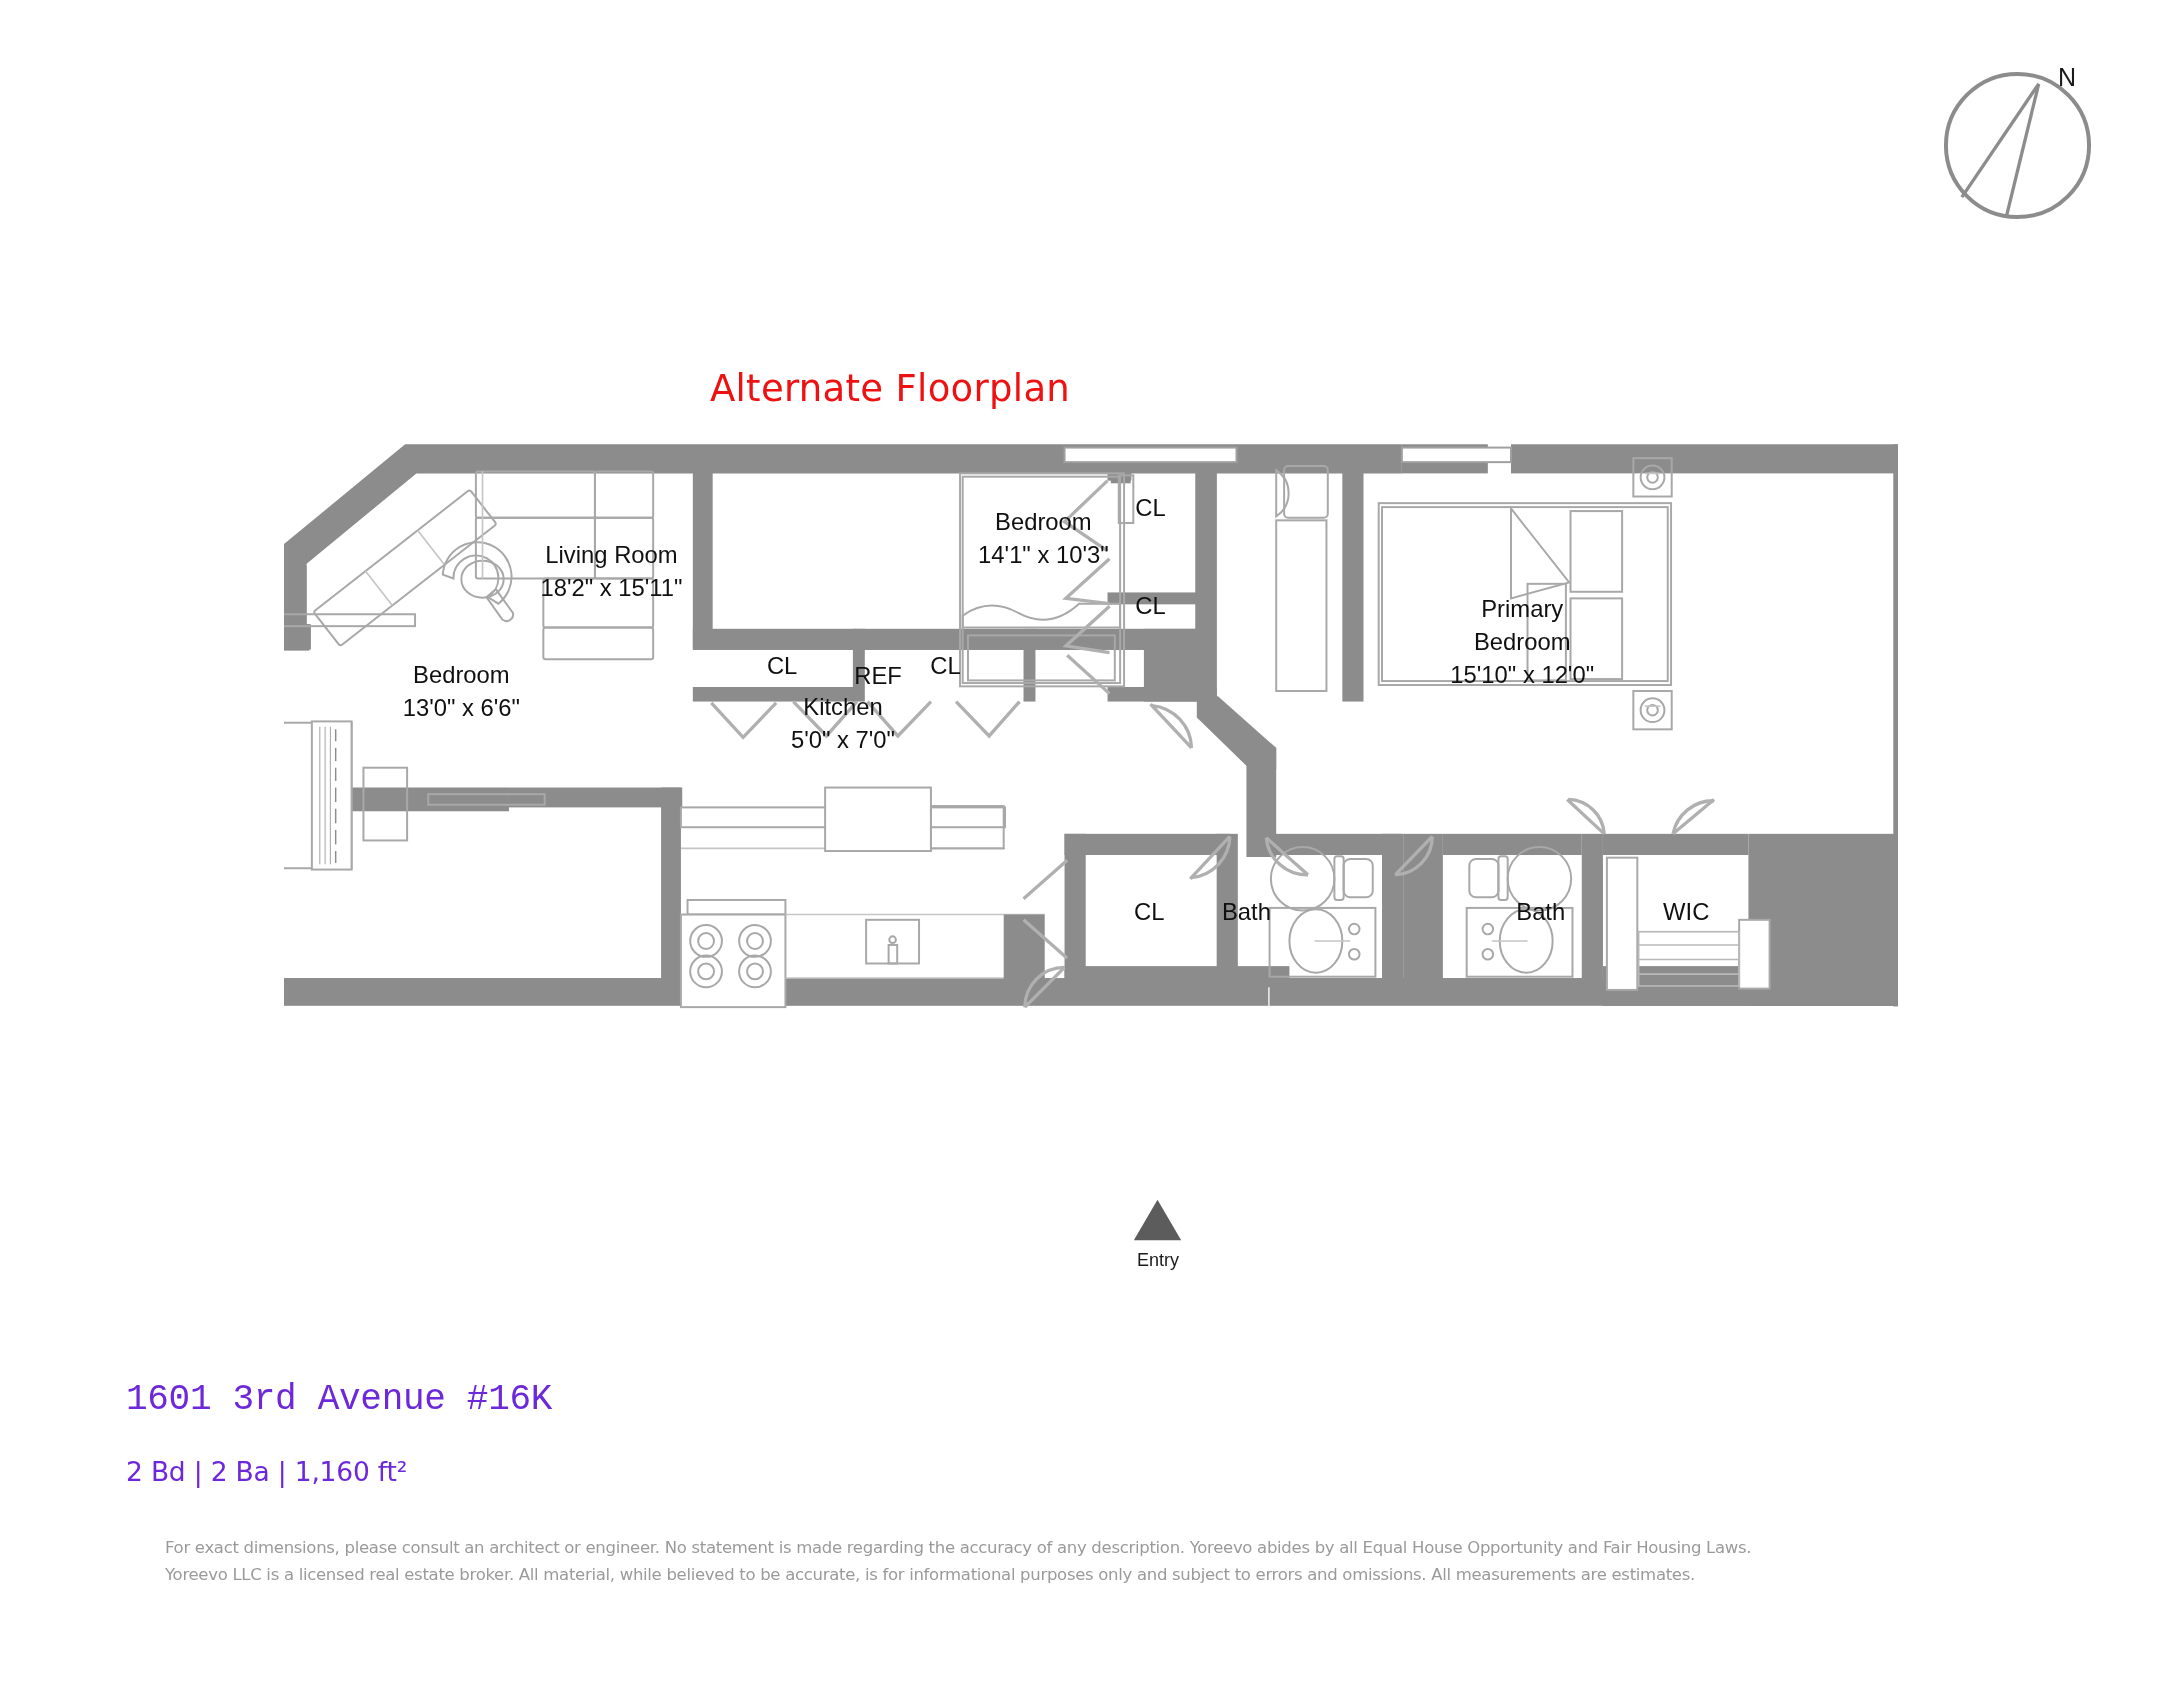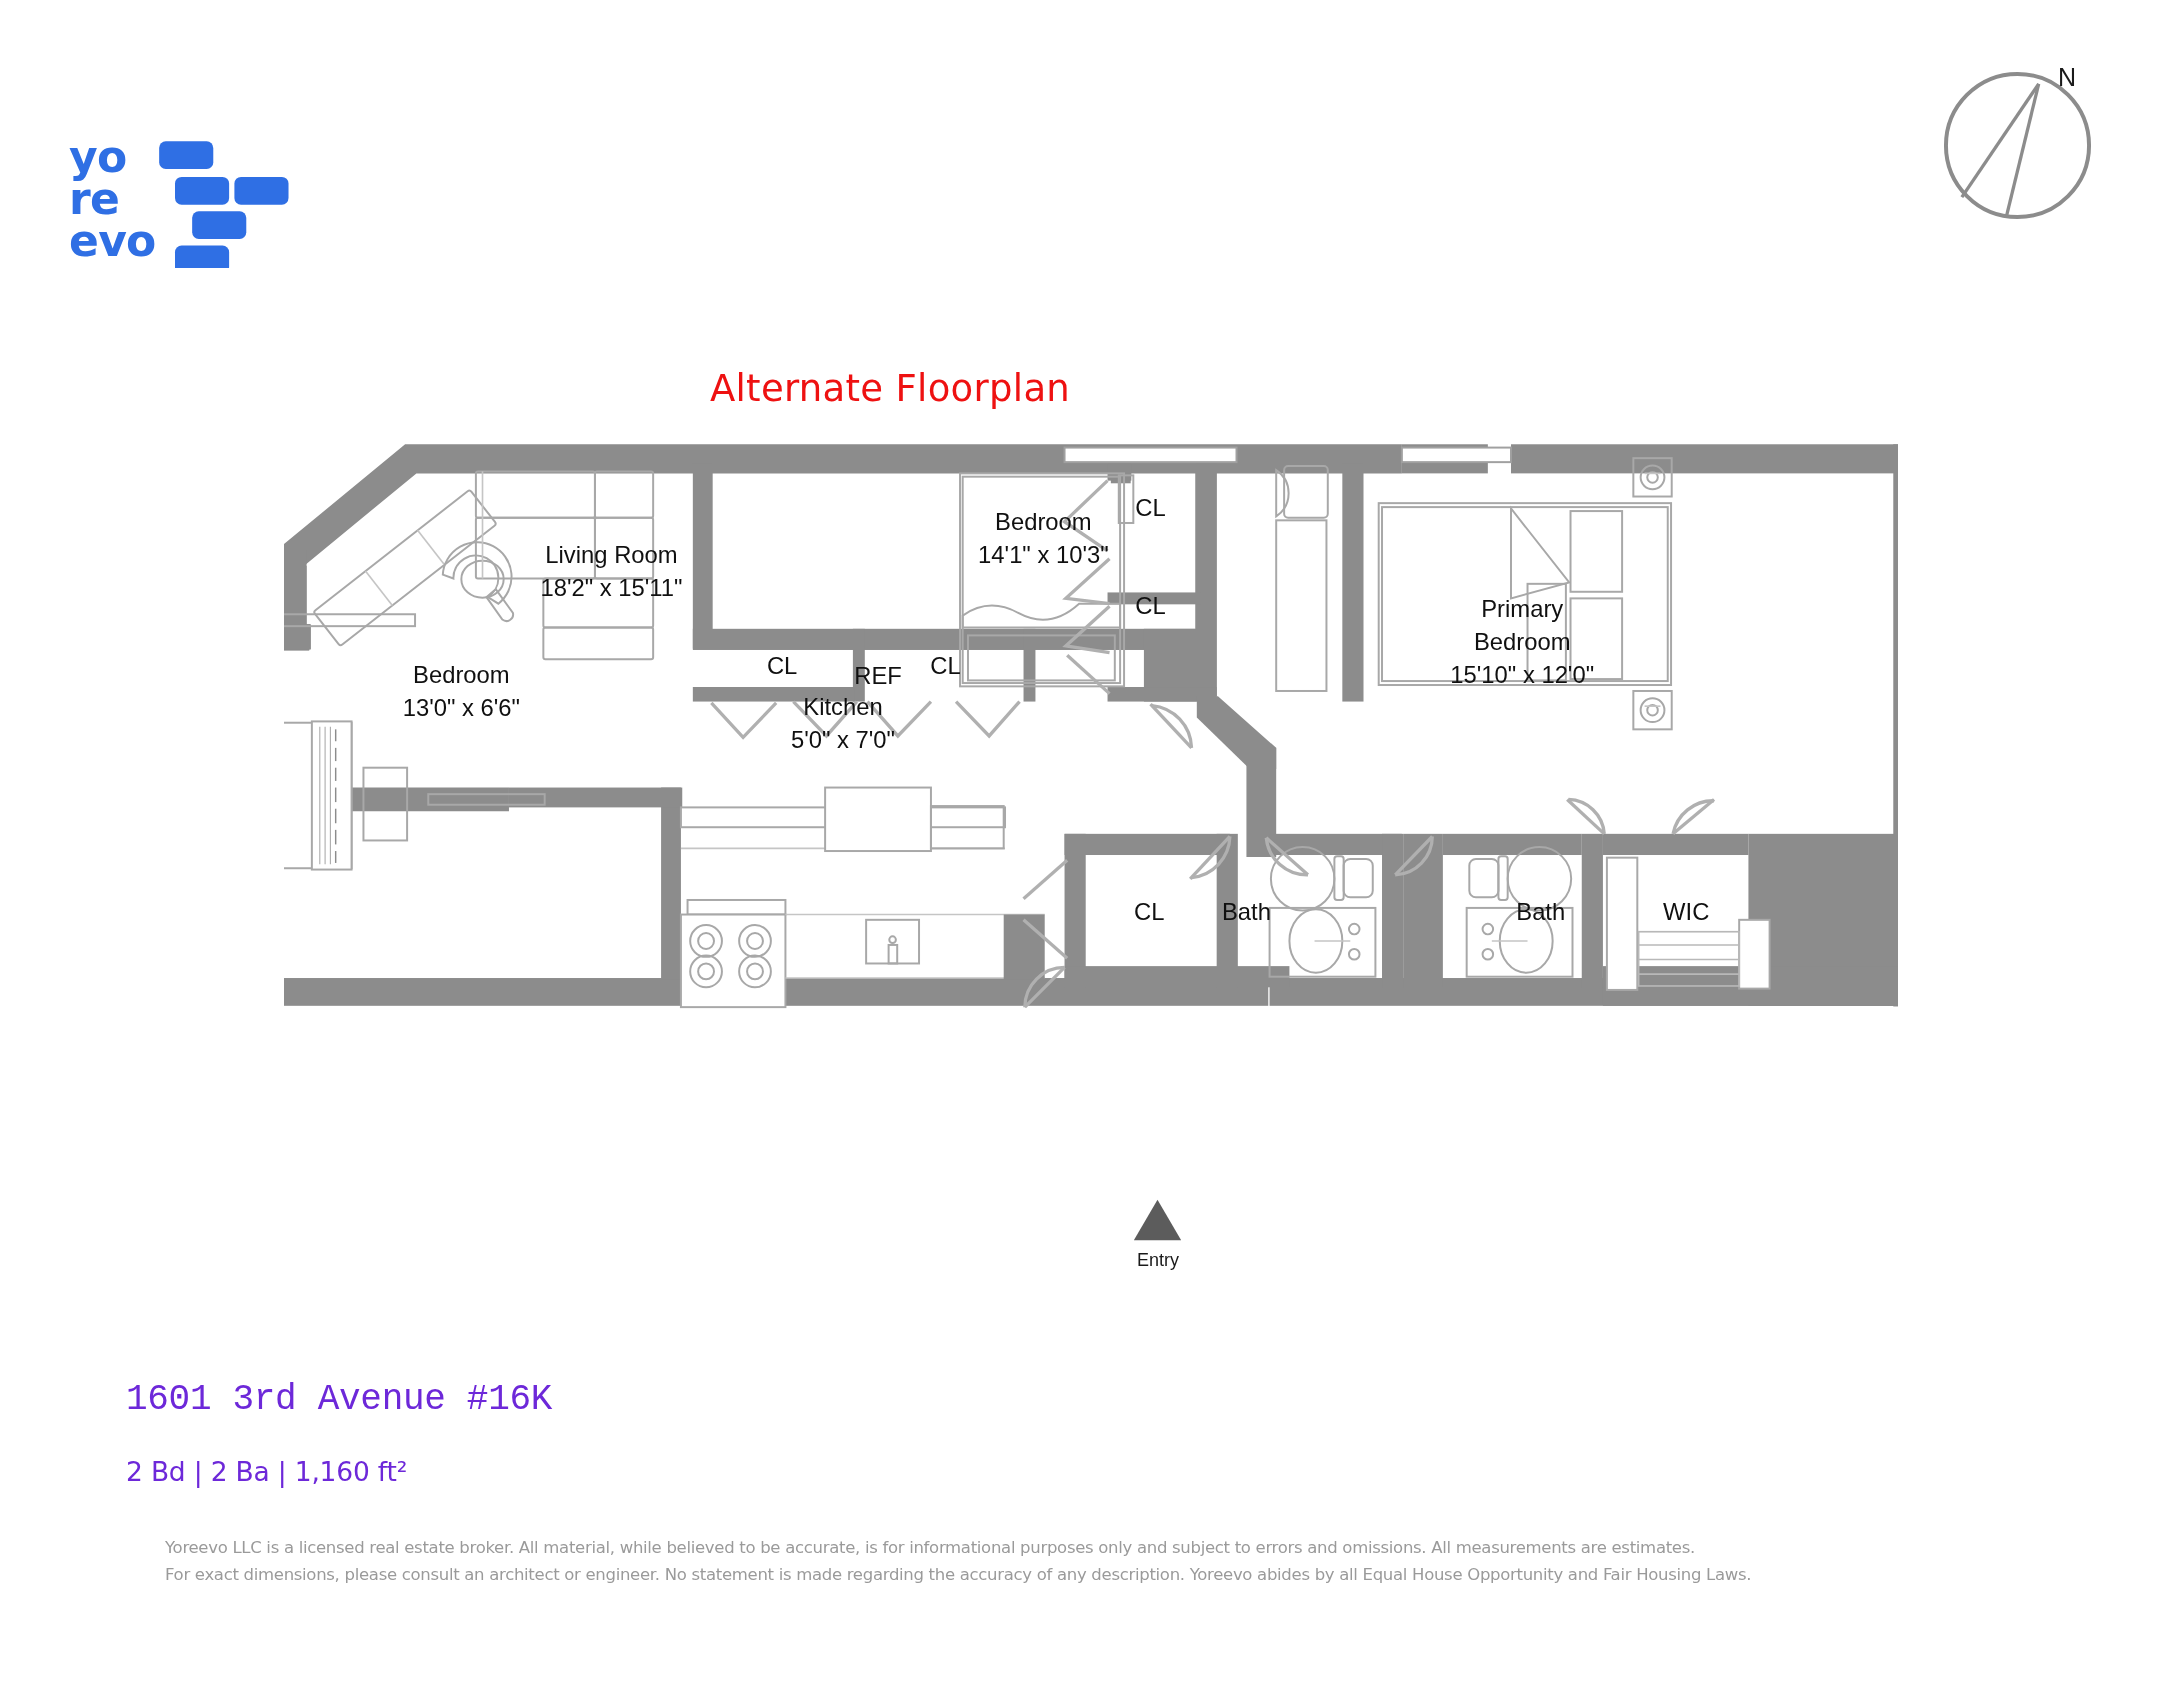--- a/index.html
+++ b/index.html
@@ -109,32 +109,20 @@
     color: #9a9a9a;
     letter-spacing: -0.3px;
   }
   #disclaimer div { white-space: nowrap; }
 </style>
 </head>
 <body>
 
 <div id="page">
 
-  <div id="logo">
-    <div id="logo-text"><span>yo</span><br><span>re</span><br><span>evo</span></div>
-    <svg id="logo-bricks" width="278" height="132" viewBox="0 0 420 200">
-      <g fill="#2f6fe4">
-        <rect x="136" y="8" width="82" height="42" rx="10"></rect>
-        <rect x="160" y="62" width="82" height="42" rx="10"></rect>
-        <rect x="250" y="62" width="82" height="42" rx="10"></rect>
-        <rect x="186" y="114" width="82" height="42" rx="10"></rect>
-        <rect x="160" y="166" width="82" height="42" rx="10"></rect>
-      </g>
-    </svg>
-  </div>
 
   <svg id="compass" width="159" height="159" viewBox="0 0 240 240">
     <circle cx="120" cy="120" r="108" fill="none" stroke="#8c8c8c" stroke-width="6"></circle>
     <line x1="152" y1="27" x2="36" y2="198" stroke="#8c8c8c" stroke-width="5"></line>
     <line x1="152" y1="27" x2="103" y2="228" stroke="#8c8c8c" stroke-width="5"></line>
   </svg>
   <div id="compass-n">N</div>
 
   <div id="plan-title">Alternate Floorplan</div>
 
@@ -474,18 +462,18 @@
   </svg>
 
   <svg id="entry-marker" width="53" height="46" viewBox="0 0 80 70">
     <polygon points="40,4 76,66 4,66" fill="#5c5c5c"></polygon>
   </svg>
   <div id="entry-label">Entry</div>
 
   <div id="address">1601 3rd Avenue #16K</div>
   <div id="specs">2 Bd | 2 Ba | 1,160 ft²</div>
   <div id="disclaimer">
+    <div>For exact dimensions, please consult an architect or engineer. No statement is made regarding the accuracy of any description. Yoreevo abides by all Equal House Opportunity and Fair Housing Laws.</div>
     <div>Yoreevo LLC is a licensed real estate broker. All material, while believed to be accurate, is for informational purposes only and subject to errors and omissions. All measurements are estimates.</div>
-    <div>For exact dimensions, please consult an architect or engineer. No statement is made regarding the accuracy of any description. Yoreevo abides by all Equal House Opportunity and Fair Housing Laws.</div>
   </div>
 
 </div>
 
 
 </body></html>

